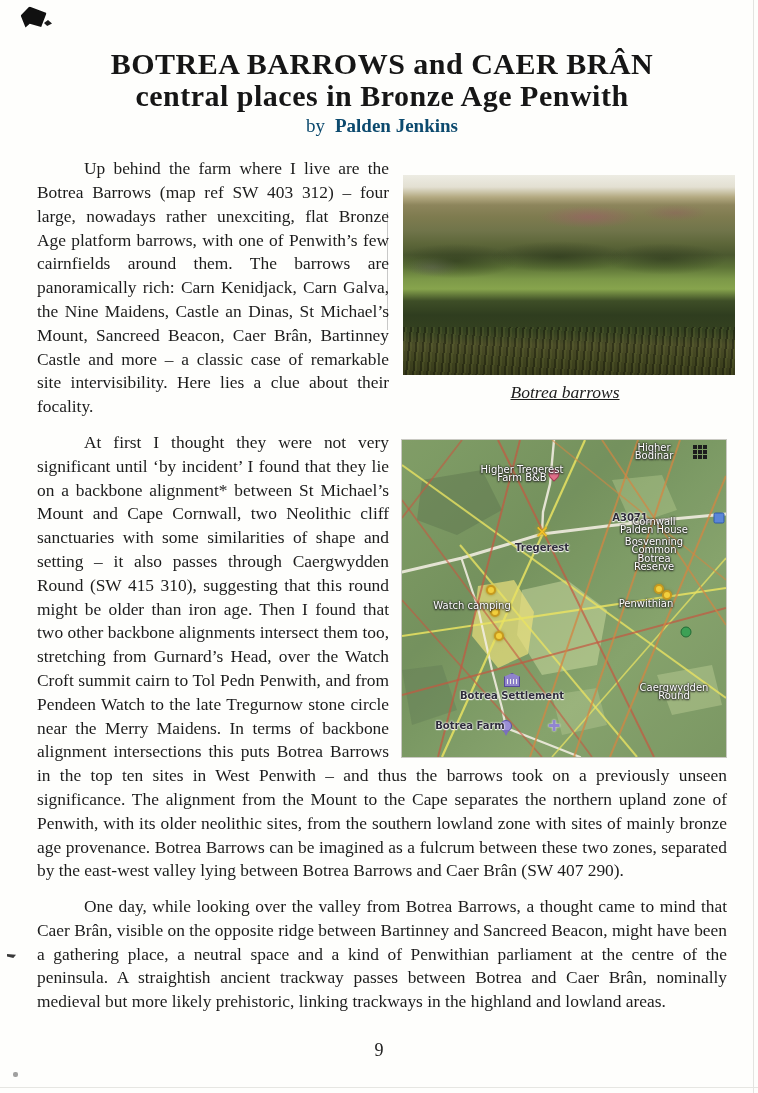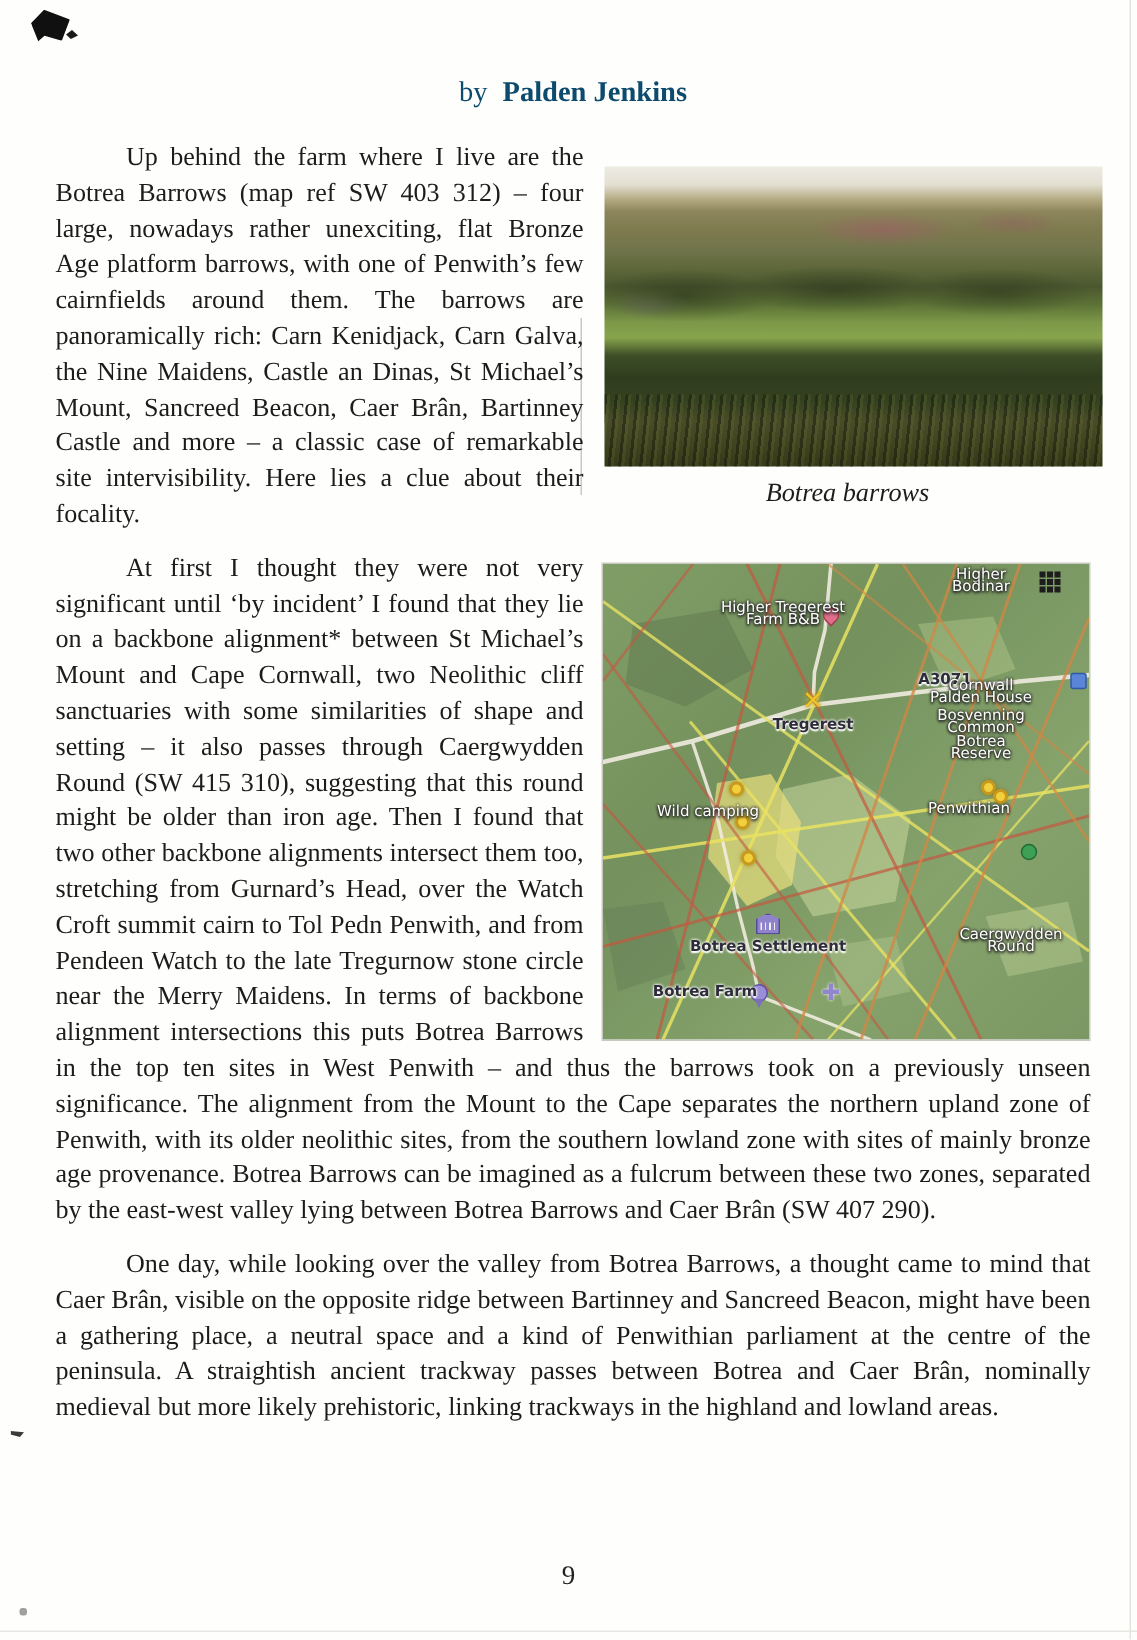--- a/index.html
+++ b/index.html
@@ -25,21 +25,21 @@
   .content{position:absolute;left:37px;top:48px;width:690px;}
 
   .title{ text-align:center; font-weight:bold; line-height:1.07; font-size:30px; letter-spacing:.5px; color:#161616;}
   .byline{ text-align:center; font-size:19px; margin-top:3px; color:#0c4a6e;}
   .byline .author{font-weight:bold; margin-left:10px;}
 
   .article{margin-top:20px; font-size:17.4px; line-height:23.8px; text-align:justify;}
   .para{margin:0 0 12px 0; text-indent:47px;}
 
   figure{margin:0;}
-  .photo-fig{float:right; width:324px; margin:18px 0 2px 14px;}
+  .photo-fig{float:right; width:324px; margin:18px 0 2px 14px;text-decoration:underline;}
   .photo{
     width:332px;height:200px;
     background:
       radial-gradient(70px 16px at 56% 21%, rgba(168,84,112,.45), transparent 70%),
       radial-gradient(46px 12px at 82% 19%, rgba(150,80,100,.30), transparent 70%),
       radial-gradient(85px 24px at 16% 43%, rgba(38,48,24,.55), transparent 72%),
       radial-gradient(95px 22px at 47% 41%, rgba(34,44,22,.50), transparent 72%),
       radial-gradient(85px 22px at 79% 42%, rgba(38,48,25,.50), transparent 72%),
       radial-gradient(40px 14px at 9% 46%, rgba(120,120,110,.5), transparent 70%),
       linear-gradient(180deg,
@@ -99,20 +99,24 @@
 
 <div class="page-edge-r"></div>
 <div class="page-edge-b"></div>
 <div class="artifact-tl"></div>
 <div class="artifact-tl2"></div>
 <div class="artifact-left"></div>
 <div class="artifact-bl"></div>
 <div class="artifact-colline"></div>
 
 <div class="content">
+  <div class="title">
+    <div>BOTREA BARROWS and CAER BRÂN</div>
+    <div>central places in Bronze Age Penwith</div>
+  </div>
   <div class="byline">
     <span>by</span><span class="author">Palden Jenkins</span>
   </div>
 
   <div class="article">
 
     <figure class="photo-fig">
       <div class="photo"></div>
       <figcaption class="photo-caption">Botrea barrows</figcaption>
     </figure>
@@ -172,21 +176,21 @@
           </div>
         <div class="label-layer">
             <div class="maplabel lbl-light" style="left: 252px; top: 4px;">Higher Bodinar</div>
             <div class="maplabel lbl-light" style="left: 120px; top: 26px;">Higher Tregerest
 Farm B&amp;B</div>
             <div class="maplabel lbl-dark" style="left: 228px; top: 74px;">A3071</div>
             <div class="maplabel lbl-light" style="left: 252px; top: 78px;">Cornwall Palden House</div>
             <div class="maplabel lbl-light" style="left: 252px; top: 98px;">Bosvenning Common
 Botrea Reserve</div>
             <div class="maplabel lbl-dark" style="left: 140px; top: 104px;">Tregerest</div>
-            <div class="maplabel lbl-light" style="left: 70px; top: 162px;">Wild camping</div>
+            <div class="maplabel lbl-light" style="left: 70px; top: 162px;">Watch camping</div>
             <div class="maplabel lbl-light" style="left: 244px; top: 160px;">Penwithian</div>
             <div class="maplabel lbl-light" style="left: 272px; top: 200px; margin-top: 44px;">Caergwydden Round</div>
             <div class="maplabel lbl-dark" style="left: 110px; top: 252px;">Botrea Settlement</div>
             <div class="maplabel lbl-dark" style="left: 68px; top: 282px;">Botrea Farm</div>
           </div>
       </div>
     </figure>
 
     <p class="para">At first I thought they were not very significant until ‘by incident’ I found that they lie on a backbone alignment* between St Michael’s Mount and Cape Cornwall, two Neolithic cliff sanctuaries with some similarities of shape and setting – it also passes through Caergwydden Round (SW 415 310), suggesting that this round might be older than iron age. Then I found that two other backbone alignments intersect them too, stretching from Gurnard’s Head, over the Watch Croft summit cairn to Tol Pedn Penwith, and from Pendeen Watch to the late Tregurnow stone circle near the Merry Maidens. In terms of backbone alignment intersections this puts Botrea Barrows in the top ten sites in West Penwith – and thus the barrows took on a previously unseen significance. The alignment from the Mount to the Cape separates the northern upland zone of Penwith, with its older neolithic sites, from the southern lowland zone with sites of mainly bronze age provenance. Botrea Barrows can be imagined as a fulcrum  between these two zones, separated by the east-west valley  lying between Botrea Barrows and Caer Brân (SW 407 290).</p>
 

